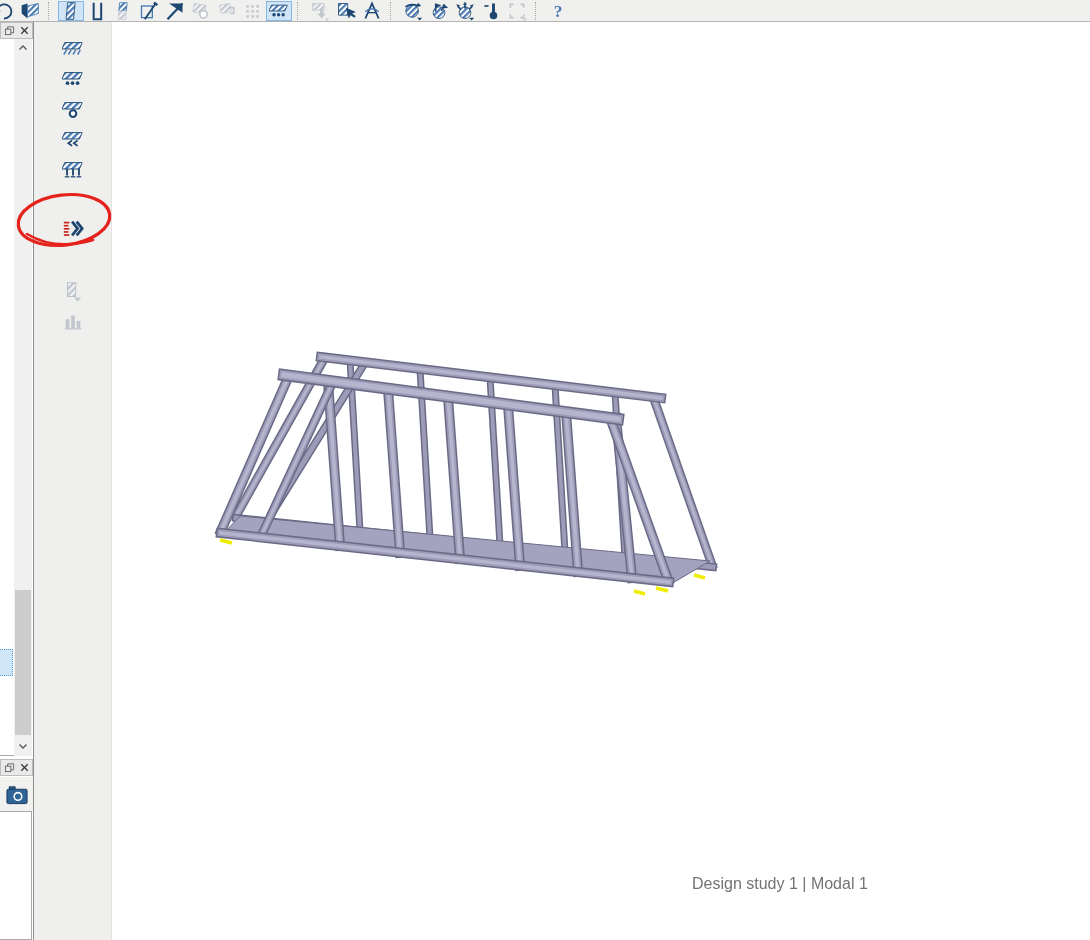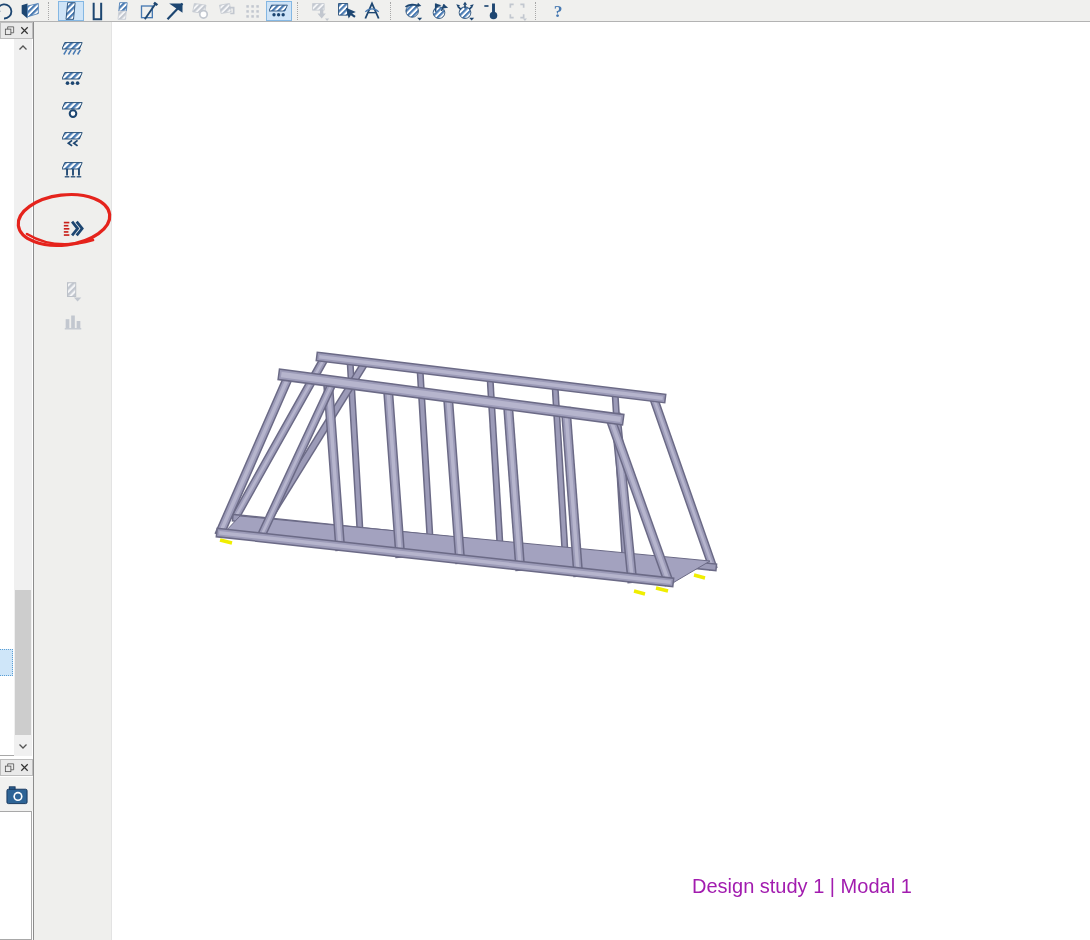--- a/index.html
+++ b/index.html
@@ -47,21 +47,21 @@
          background:var(--strip_bg);border-left:1px solid #8c8c8c;
          border-right:1px solid #e3e3e3;box-sizing:border-box;
          display:flex;flex-direction:column;align-items:center;padding-top:14px;}
   .strip .tbtn{width:28px;height:26px;margin-bottom:4px;}
   .strip .tbtn svg{width:22px;height:22px;}
 
   
   #annotation{position:absolute;left:13px;top:190px;width:102px;height:60px;pointer-events:none;}
   #viewport{position:absolute;left:112px;top:22px;right:0;bottom:0;background:var(--viewport_bg);}
   #model-svg{position:absolute;left:0;top:0;width:1090px;height:940px;pointer-events:none;}
-  #caption{position:absolute;left:692px;top:875px;font-size:20px;color:#a21caf;white-space:nowrap;}
+  #caption{position:absolute;left:692px;top:875px;font-size:16px;color:#737373;white-space:nowrap;}
 </style>
 </head>
 <body>
 
 <div id="app">
 
   <svg width="0" height="0" style="position:absolute">
     <defs>
       <pattern id="hb" width="5" height="5" patternUnits="userSpaceOnUse" patternTransform="rotate(45)">
         <rect width="5" height="5" fill="#ffffff"></rect>

